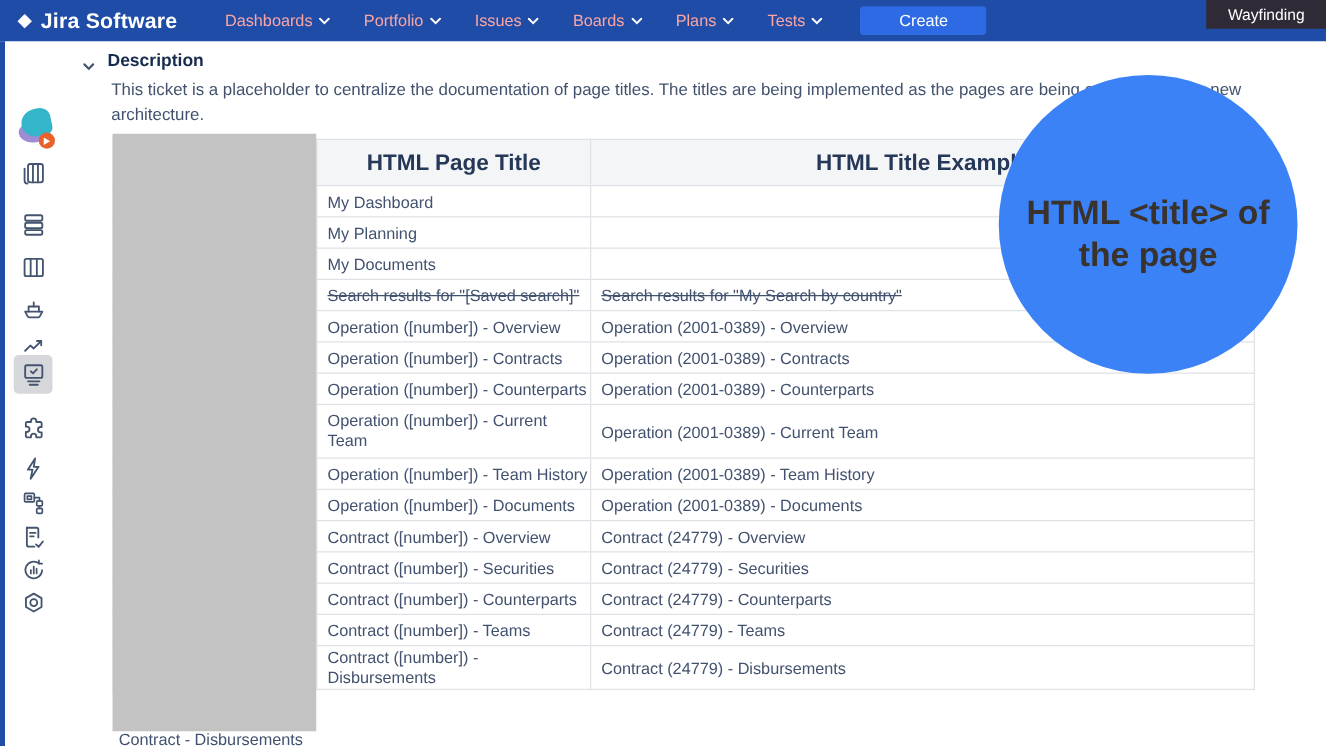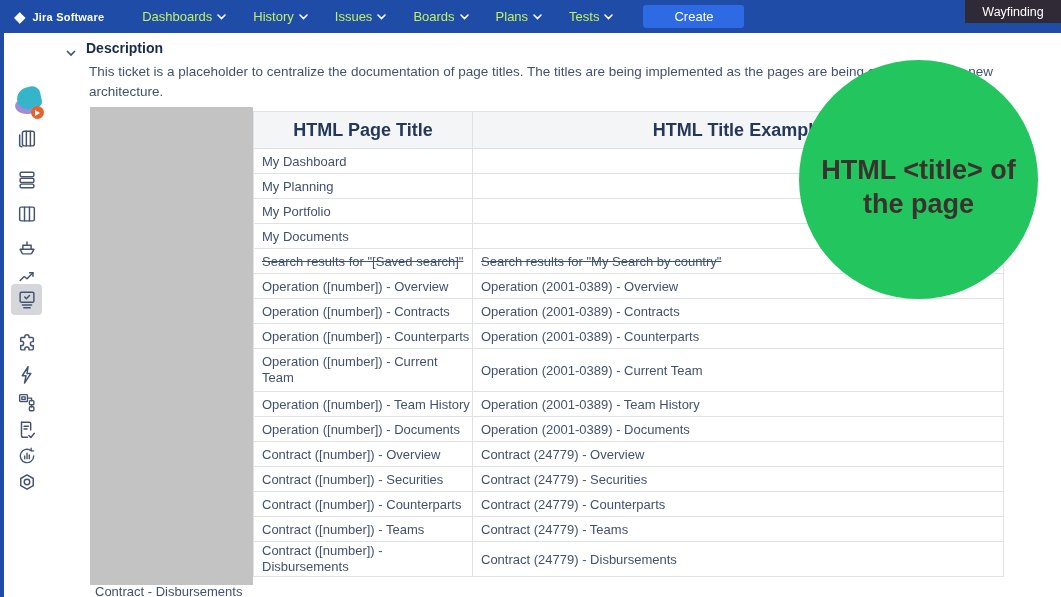--- a/index.html
+++ b/index.html
@@ -5,23 +5,23 @@
   * { box-sizing: border-box; }
   html,body { margin:0; padding:0; background:#fff; }
   .stage { position:relative; width:1061px; height:597px; background:#fff; overflow:hidden;
            font-family:"Liberation Sans", sans-serif; }
 
   
   .topnav { position:absolute; top:0; left:0; width:1061px; height:33px; background:#1e4ca6;
             display:flex; align-items:center; z-index:10; }
   .brand { display:flex; align-items:center; gap:7px; margin-left:14px; color:#fff; cursor:pointer; }
   .brand-diamond { font-size:15px; line-height:1; }
-  .brand-text { font-size:11px; font-weight:600; letter-spacing:.2px; }
+  .brand-text { font-size:17px; font-weight:600; letter-spacing:.2px; }
   .menus { display:flex; gap:27px; margin-left:38px; }
-  .menu { background:none; border:none; color:#bef264; font:13px "Liberation Sans", sans-serif;
+  .menu { background:none; border:none; color:#fca5a5; font:13px "Liberation Sans", sans-serif;
           display:flex; align-items:center; gap:5px; cursor:pointer; padding:0; }
   .create-btn { margin-left:30px; background:#2d6ae3; color:#fff; border:none; border-radius:3px;
                 height:23px; padding:0 31px; font:13px "Liberation Sans", sans-serif; cursor:pointer; }
   .wayfinding { position:absolute; right:0; top:0; width:96px; height:23px; background:#302a36;
                 color:#fff; font-size:12.5px; display:flex; align-items:center; justify-content:center;
                 cursor:pointer; }
 
   
   .leftstrip { position:absolute; left:0; top:33px; width:4px; height:564px; background:#1e4ca6; }
   .sidebar { position:absolute; left:4px; top:33px; width:46px; height:564px; background:#fff; }
@@ -59,21 +59,21 @@
   tr.tall td { height:43px; }
   tr.tall td.c2, tbody tr:last-child td.c2 { white-space:normal; line-height:16px; }
   tbody tr:last-child td { height:34px; }
   tr.struck td { text-decoration:line-through; }
 
   .redaction { position:absolute; left:90px; top:107px; width:163px; height:478px; background:#c3c3c3; z-index:2; }
   .peek { position:absolute; left:95px; top:584px; font-size:13px; color:#42526e; z-index:3; }
 
   
   .sticker { position:absolute; left:799px; top:60px; width:239px; height:239px; border-radius:50%;
-             background:#22c55e; z-index:5; display:flex; align-items:center; justify-content:center;
+             background:#3b82f6; z-index:5; display:flex; align-items:center; justify-content:center;
              text-align:center; }
   .sticker-text { font-size:27px; line-height:34px; font-weight:bold; color:#3a332d; padding-top:14px; }
 </style>
 </head>
 <body>
 
 <div class="stage">
 
   <header class="topnav">
     <div class="brand">
@@ -81,21 +81,21 @@
       <span class="brand-text">Jira Software</span>
     </div>
     <nav class="menus">
       <button class="menu">
         <span>Dashboards</span>
         <svg width="9" height="6" viewBox="0 0 9 6">
             <path d="M1 1l3.5 3.5L8 1" fill="none" stroke="#fff" stroke-width="1.6" stroke-linecap="round"></path>
           </svg>
       </button>
       <button class="menu">
-        <span>History</span>
+        <span>Portfolio</span>
         <svg width="9" height="6" viewBox="0 0 9 6">
             <path d="M1 1l3.5 3.5L8 1" fill="none" stroke="#fff" stroke-width="1.6" stroke-linecap="round"></path>
           </svg>
       </button>
       <button class="menu">
         <span>Issues</span>
         <svg width="9" height="6" viewBox="0 0 9 6">
             <path d="M1 1l3.5 3.5L8 1" fill="none" stroke="#fff" stroke-width="1.6" stroke-linecap="round"></path>
           </svg>
       </button>
@@ -241,25 +241,20 @@
           <td class="c2">My Dashboard</td>
           <td class="c3"></td>
         </tr>
         <tr>
           <td class="c1"></td>
           <td class="c2">My Planning</td>
           <td class="c3"></td>
         </tr>
         <tr>
           <td class="c1"></td>
-          <td class="c2">My Portfolio</td>
-          <td class="c3"></td>
-        </tr>
-        <tr>
-          <td class="c1"></td>
           <td class="c2">My Documents</td>
           <td class="c3"></td>
         </tr>
         <tr class="struck">
           <td class="c1"></td>
           <td class="c2">Search results for "[Saved search]"</td>
           <td class="c3">Search results for "My Search by country"</td>
         </tr>
         <tr>
           <td class="c1"></td>

